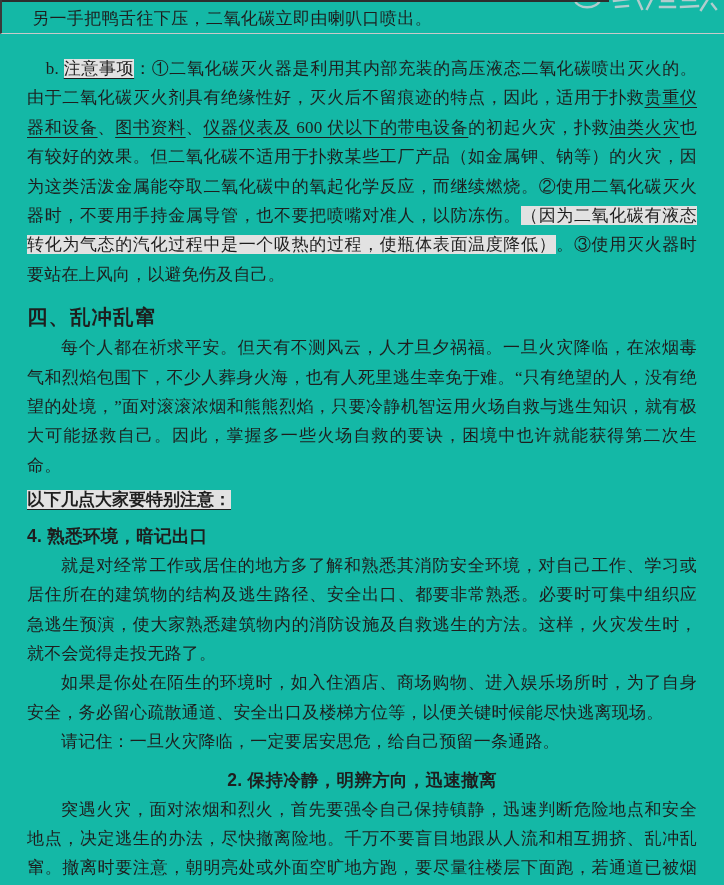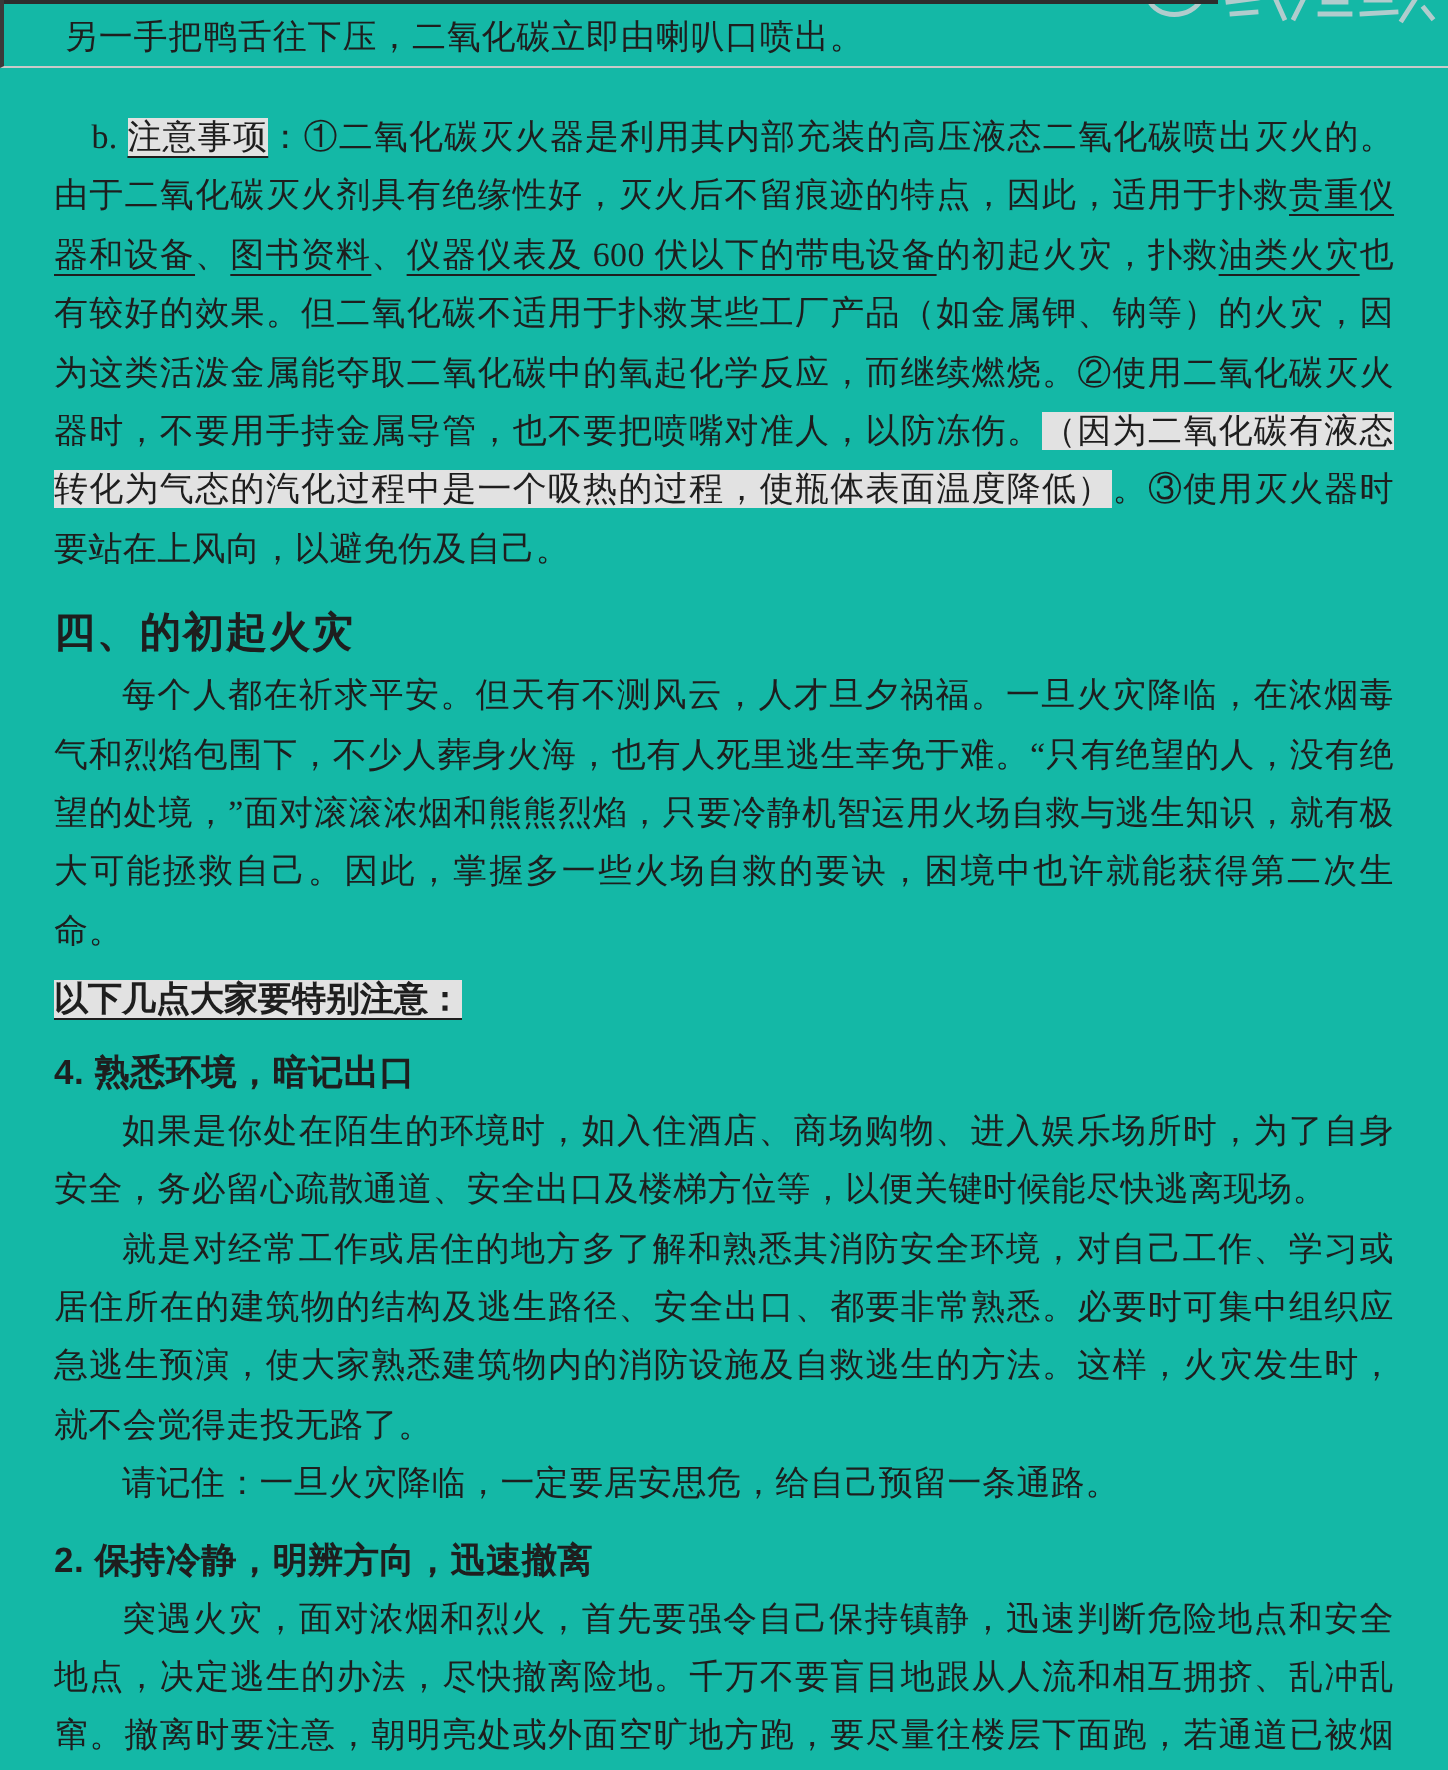--- a/index.html
+++ b/index.html
@@ -69,30 +69,30 @@
   <div class="top-row">
     <span>另一手把鸭舌往下压，二氧化碳立即由喇叭口喷出。</span>
   </div>
 
   <div class="content">
 
     <p class="body small-indent" style="margin-top:20px;">
       <span>b. </span><span class="hl u">注意事项</span><span>：①二氧化碳灭火器是利用其内部充装的高压液态二氧化碳喷出灭火的。由于二氧化碳灭火剂具有绝缘性好，灭火后不留痕迹的特点，因此，适用于扑救</span><span class="u">贵重仪器和设备</span><span>、</span><span class="u">图书资料</span><span>、</span><span class="u">仪器仪表及 600 伏以下的带电设备</span><span>的初起火灾，扑救</span><span class="u">油类火灾</span><span>也有较好的效果。但二氧化碳不适用于扑救某些工厂产品（如金属钾、钠等）的火灾，因为这类活泼金属能夺取二氧化碳中的氧起化学反应，而继续燃烧。②使用二氧化碳灭火器时，不要用手持金属导管，也不要把喷嘴对准人，以防冻伤。</span><span class="hl">（因为二氧化碳有液态转化为气态的汽化过程中是一个吸热的过程，使瓶体表面温度降低）</span><span>。③使用灭火器时要站在上风向，以避免伤及自己。</span>
     </p>
 
-    <h2 class="section-heading">四、的初起火灾</h2>
+    <h2 class="section-heading">四、乱冲乱窜</h2>
 
     <p class="body mt">每个人都在祈求平安。但天有不测风云，人才旦夕祸福。一旦火灾降临，在浓烟毒气和烈焰包围下，不少人葬身火海，也有人死里逃生幸免于难。“只有绝望的人，没有绝望的处境，”面对滚滚浓烟和熊熊烈焰，只要冷静机智运用火场自救与逃生知识，就有极大可能拯救自己。因此，掌握多一些火场自救的要诀，困境中也许就能获得第二次生命。</p>
 
     <p class="notice-line"><span class="hl u">以下几点大家要特别注意：</span></p>
 
     <h3 class="sub-heading">4. 熟悉环境，暗记出口</h3>
 
+    <p class="body mt-s">就是对经常工作或居住的地方多了解和熟悉其消防安全环境，对自己工作、学习或居住所在的建筑物的结构及逃生路径、安全出口、都要非常熟悉。必要时可集中组织应急逃生预演，使大家熟悉建筑物内的消防设施及自救逃生的方法。这样，火灾发生时，就不会觉得走投无路了。</p>
     <p class="body mt-s">如果是你处在陌生的环境时，如入住酒店、商场购物、进入娱乐场所时，为了自身安全，务必留心疏散通道、安全出口及楼梯方位等，以便关键时候能尽快逃离现场。</p>
-    <p class="body mt-s">就是对经常工作或居住的地方多了解和熟悉其消防安全环境，对自己工作、学习或居住所在的建筑物的结构及逃生路径、安全出口、都要非常熟悉。必要时可集中组织应急逃生预演，使大家熟悉建筑物内的消防设施及自救逃生的方法。这样，火灾发生时，就不会觉得走投无路了。</p>
     <p class="body mt-s">请记住：一旦火灾降临，一定要居安思危，给自己预留一条通路。</p>
 
-    <h3 class="sub-heading" style="margin-top:8px;">2. 保持冷静，明辨方向，迅速撤离</h3>
+    <h3 class="sub-heading" style="margin-top:8px;text-align:center;">2. 保持冷静，明辨方向，迅速撤离</h3>
 
     <p class="body mt-s">突遇火灾，面对浓烟和烈火，首先要强令自己保持镇静，迅速判断危险地点和安全地点，决定逃生的办法，尽快撤离险地。千万不要盲目地跟从人流和相互拥挤、乱冲乱窜。撤离时要注意，朝明亮处或外面空旷地方跑，要尽量往楼层下面跑，若通道已被烟火封阻，则应背向烟火方向离开，通过阳台、气窗、天台等往室外逃生。</p>
 
   </div>
 </div>
 
 </body></html>

